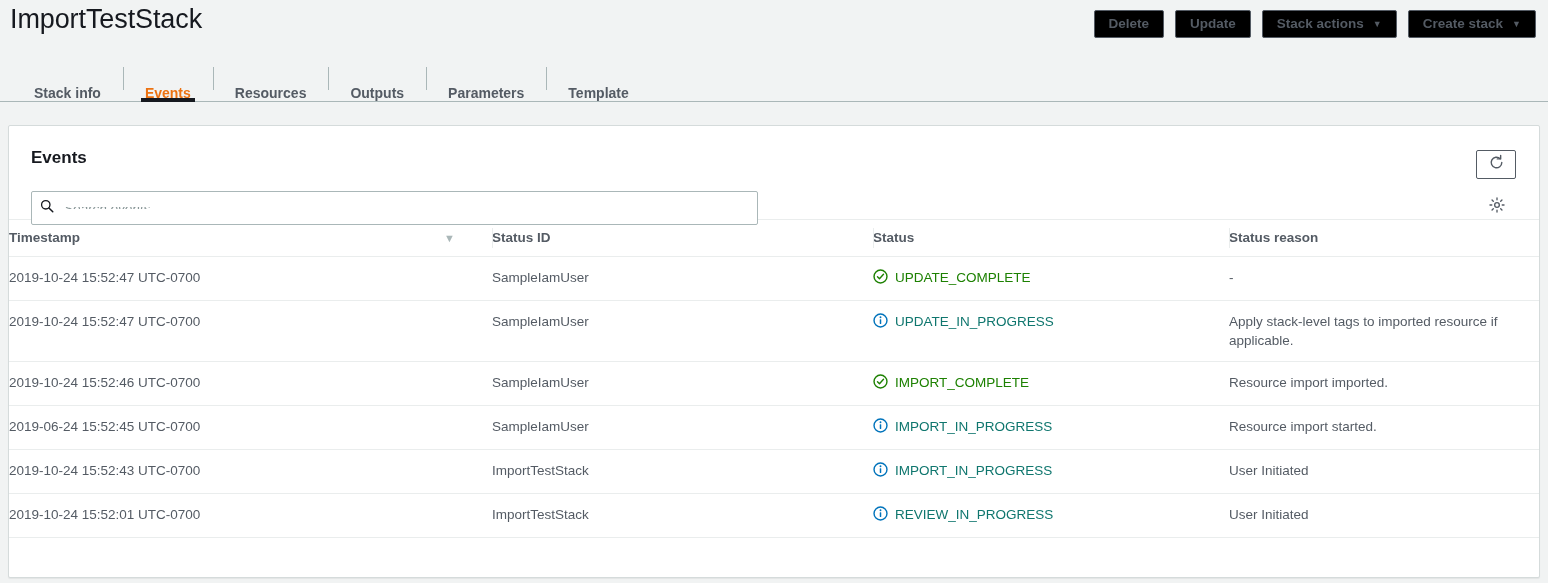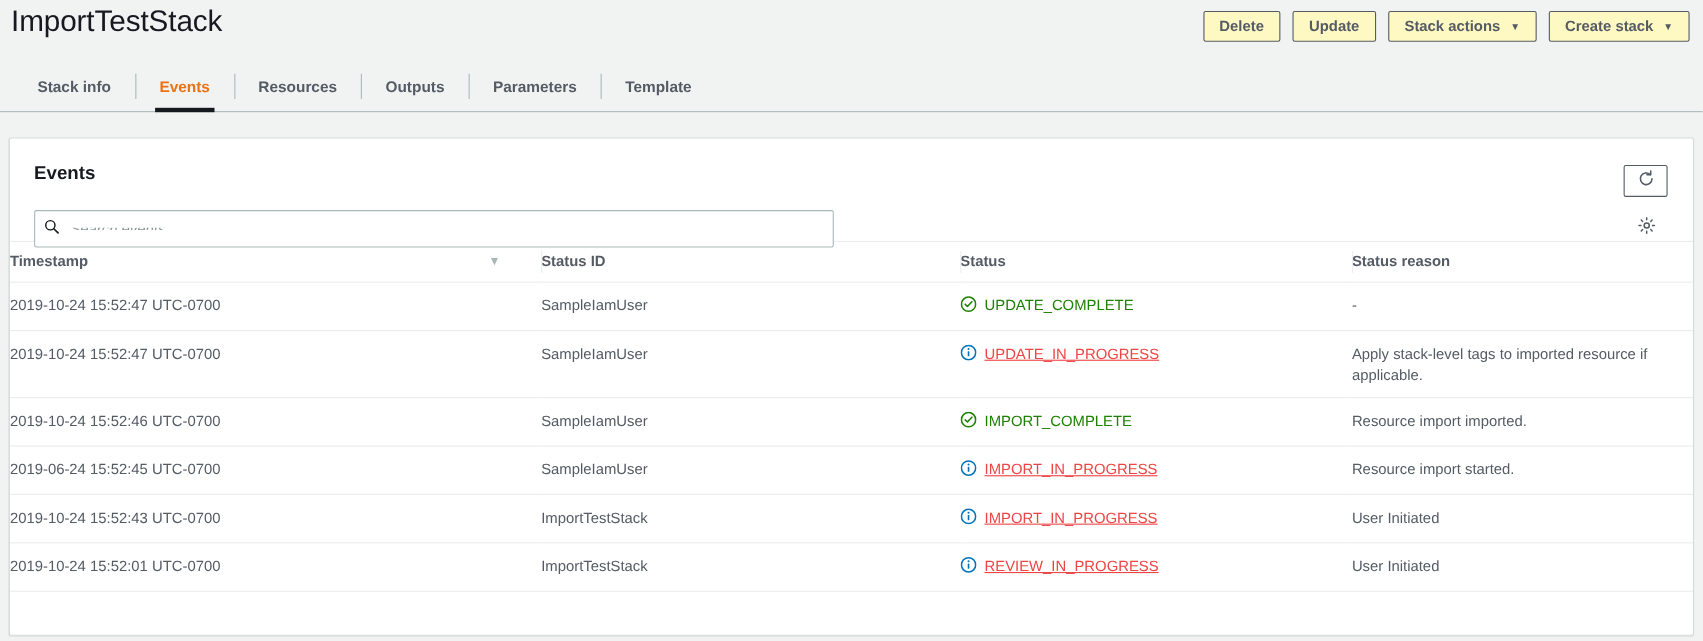--- a/index.html
+++ b/index.html
@@ -30,21 +30,21 @@
   .header-actions {
     position: absolute;
     right: 12px; top: 10px;
     display: flex;
     gap: 11px;
   }
   .btn {
     height: 28px;
     min-width: 0;
     padding: 0 14px;
-    background: #fef9c3;
+    background: #000000;
     border: 1px solid #545b64;
     border-radius: 2px;
     color: #545b64;
     font-family: "Liberation Sans", sans-serif;
     font-size: 13.5px;
     font-weight: bold;
     line-height: 26px;
     white-space: nowrap;
     cursor: pointer;
     display: inline-flex;
@@ -67,21 +67,21 @@
     padding-left: 12px;
   }
   .tabs {
     display: flex;
     align-items: stretch;
     height: 45px;
   }
   .tab {
     position: relative;
     display: flex;
-    align-items: center;
+    align-items: flex-end;
     padding: 0 22px;
     font-size: 14px;
     font-weight: bold;
     color: #545b64;
     cursor: pointer;
     white-space: nowrap;
   }
   .tab + .tab::before {
     content: "";
     position: absolute;
@@ -221,21 +221,21 @@
   td.c-status { padding-left: 14px; }
   td.c-reason { padding-left: 14px; padding-right: 16px; }
 
   .status-cell {
     display: flex;
     align-items: flex-start;
     gap: 7px;
   }
   .status-text { line-height: 19px; }
   .status-ok   { color: #1d8102; }
-  .status-info { color: #ef4444; text-decoration: underline; }
+  .status-info { color: #0f766e; }
   .status-icon { flex: 0 0 auto; margin-top: 1px; }
 </style>
 </head>
 <body>
 
 <div class="page-header">
   <div class="page-title">ImportTestStack</div>
   <div class="header-actions">
     <button class="btn">
       <span>Delete</span>

